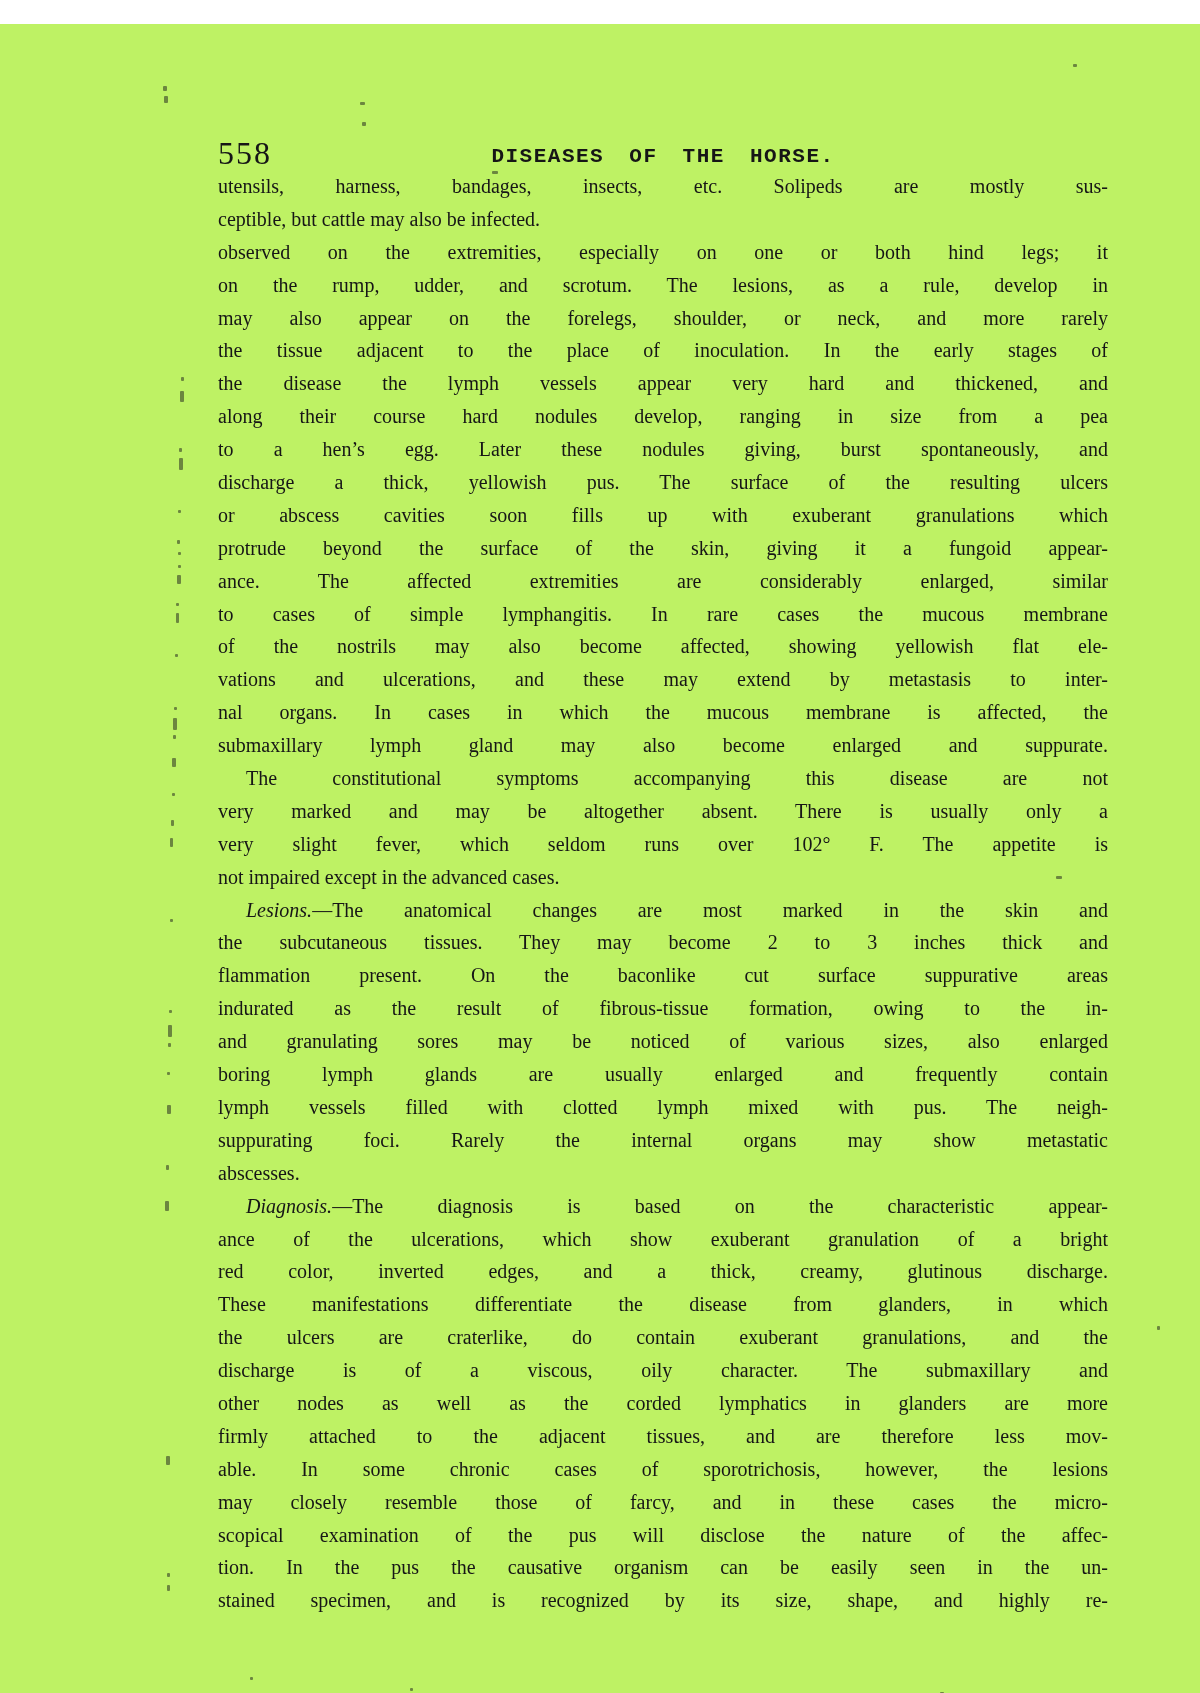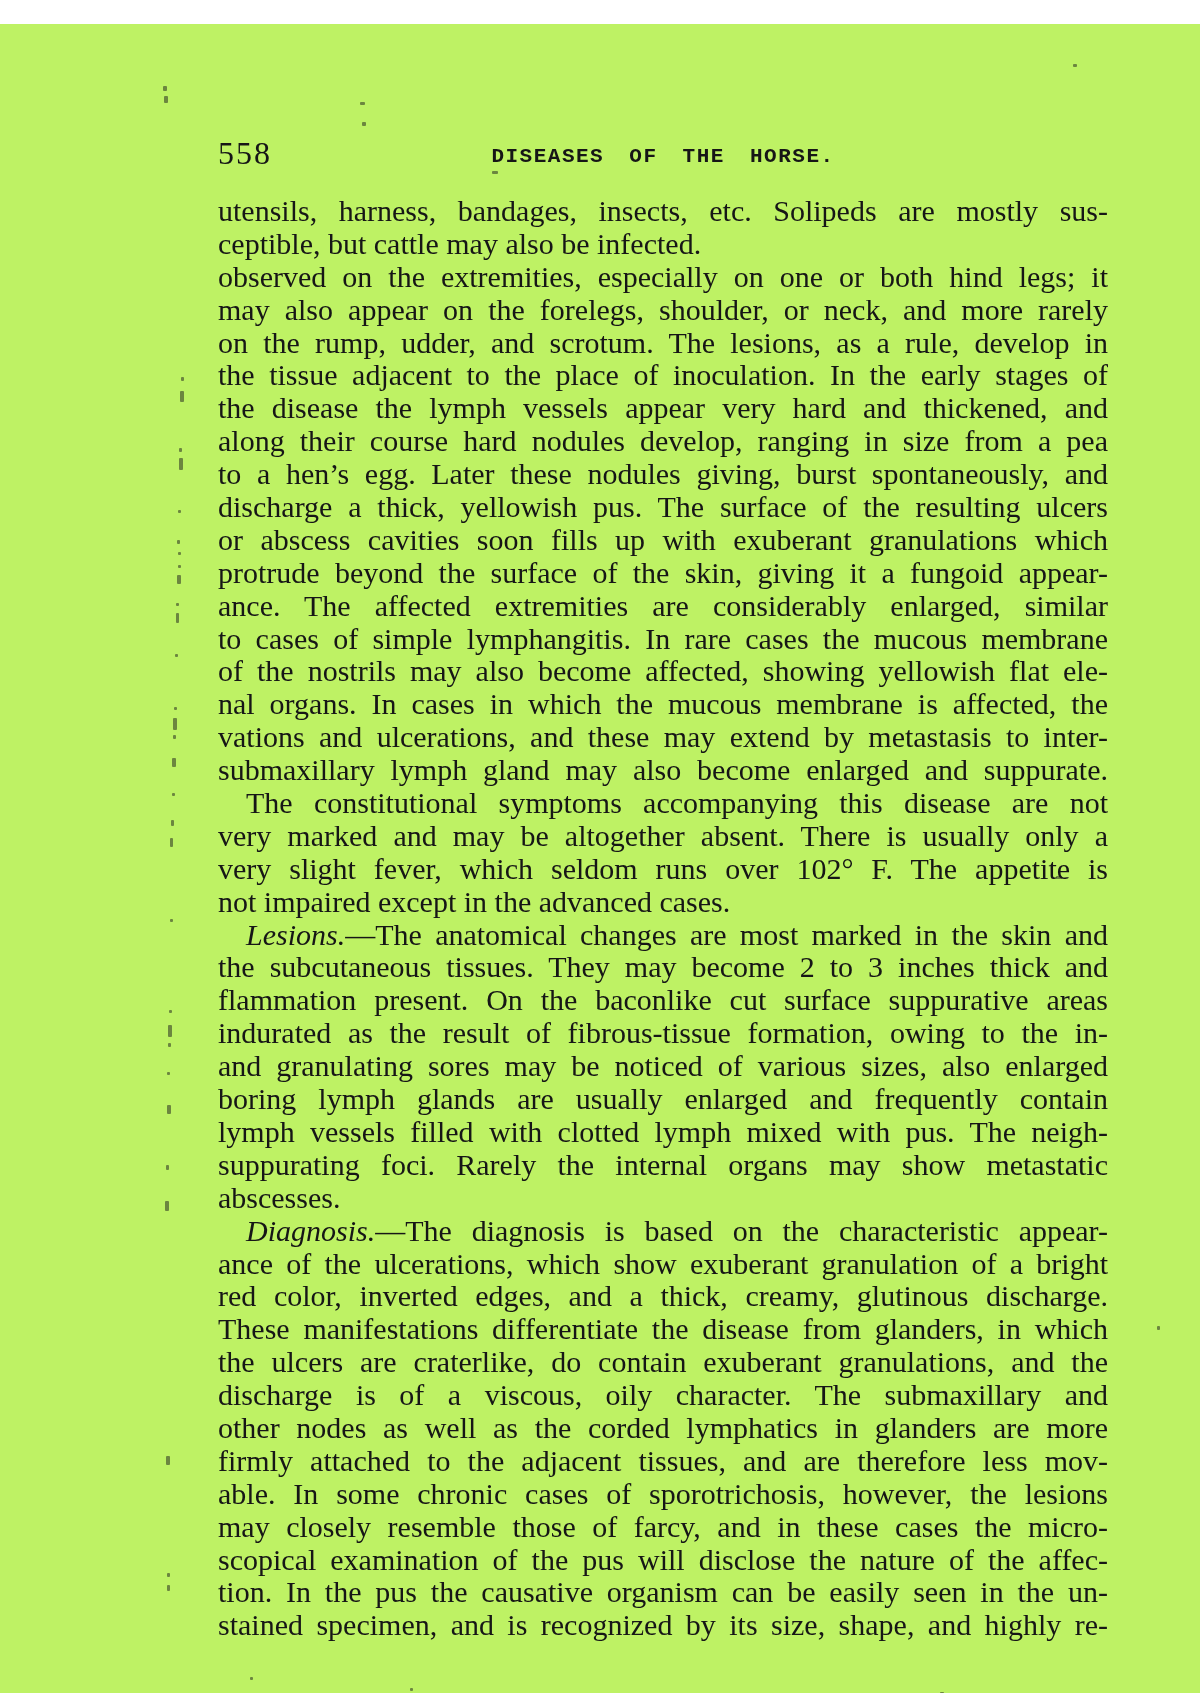--- a/index.html
+++ b/index.html
@@ -43,23 +43,23 @@
     font-size: 21px;
     line-height: 24px;
     letter-spacing: 1.5px;
     word-spacing: 11px;
     font-weight: 600;
     font-family: Liberation Mono, monospace;
   }
   .page-text {
     position: absolute;
     left: 218px;
-    top: 171px;
+    top: 146px;
     width: 890px;
-    font-size: 30px;
+    font-size: 20px;
     line-height: 32.9px;
   }
   .line {
     height: 32.9px;
     overflow: hidden;
     text-align: justify;
     text-align-last: left;
     white-space: normal;
   }
   .line.j { text-align-last: justify; }
@@ -77,34 +77,34 @@
 
 <div class="page" style="color: rgb(22, 22, 22); background: #bef264; margin-top: 24px;">
   <div class="page-header">
     <div class="page-number">558</div>
     <div class="running-title">DISEASES OF THE HORSE.</div>
   </div>
   <div class="page-text">
       <div class="line j">utensils, harness, bandages, insects, etc. Solipeds are mostly sus-</div>
       <div class="line">ceptible, but cattle may also be infected.</div>
       <div class="line j">observed on the extremities, especially on one or both hind legs; it</div>
+      <div class="line j">on the rump, udder, and scrotum. The lesions, as a rule, develop in</div>
       <div class="line j">may also appear on the forelegs, shoulder, or neck, and more rarely</div>
-      <div class="line j">on the rump, udder, and scrotum. The lesions, as a rule, develop in</div>
       <div class="line j">the tissue adjacent to the place of inoculation. In the early stages of</div>
       <div class="line j">the disease the lymph vessels appear very hard and thickened, and</div>
       <div class="line j">along their course hard nodules develop, ranging in size from a pea</div>
       <div class="line j">to a hen’s egg. Later these nodules giving, burst spontaneously, and</div>
       <div class="line j">discharge a thick, yellowish pus. The surface of the resulting ulcers</div>
       <div class="line j">or abscess cavities soon fills up with exuberant granulations which</div>
       <div class="line j">protrude beyond the surface of the skin, giving it a fungoid appear-</div>
       <div class="line j">ance. The affected extremities are considerably enlarged, similar</div>
       <div class="line j">to cases of simple lymphangitis. In rare cases the mucous membrane</div>
       <div class="line j">of the nostrils may also become affected, showing yellowish flat ele-</div>
+      <div class="line j">vations and ulcerations, and these may extend by metastasis to inter-</div>
       <div class="line j">nal organs. In cases in which the mucous membrane is affected, the</div>
-      <div class="line j">vations and ulcerations, and these may extend by metastasis to inter-</div>
       <div class="line j">submaxillary lymph gland may also become enlarged and suppurate.</div>
       <div class="line j in">The constitutional symptoms accompanying this disease are not</div>
       <div class="line j">very marked and may be altogether absent. There is usually only a</div>
       <div class="line j">very slight fever, which seldom runs over 102° F. The appetite is</div>
       <div class="line">not impaired except in the advanced cases.</div>
       <div class="line j in"><i>Lesions.</i>—The anatomical changes are most marked in the skin and</div>
       <div class="line j">the subcutaneous tissues. They may become 2 to 3 inches thick and</div>
       <div class="line j">flammation present. On the baconlike cut surface suppurative areas</div>
       <div class="line j">indurated as the result of fibrous-tissue formation, owing to the in-</div>
       <div class="line j">and granulating sores may be noticed of various sizes, also enlarged</div>

